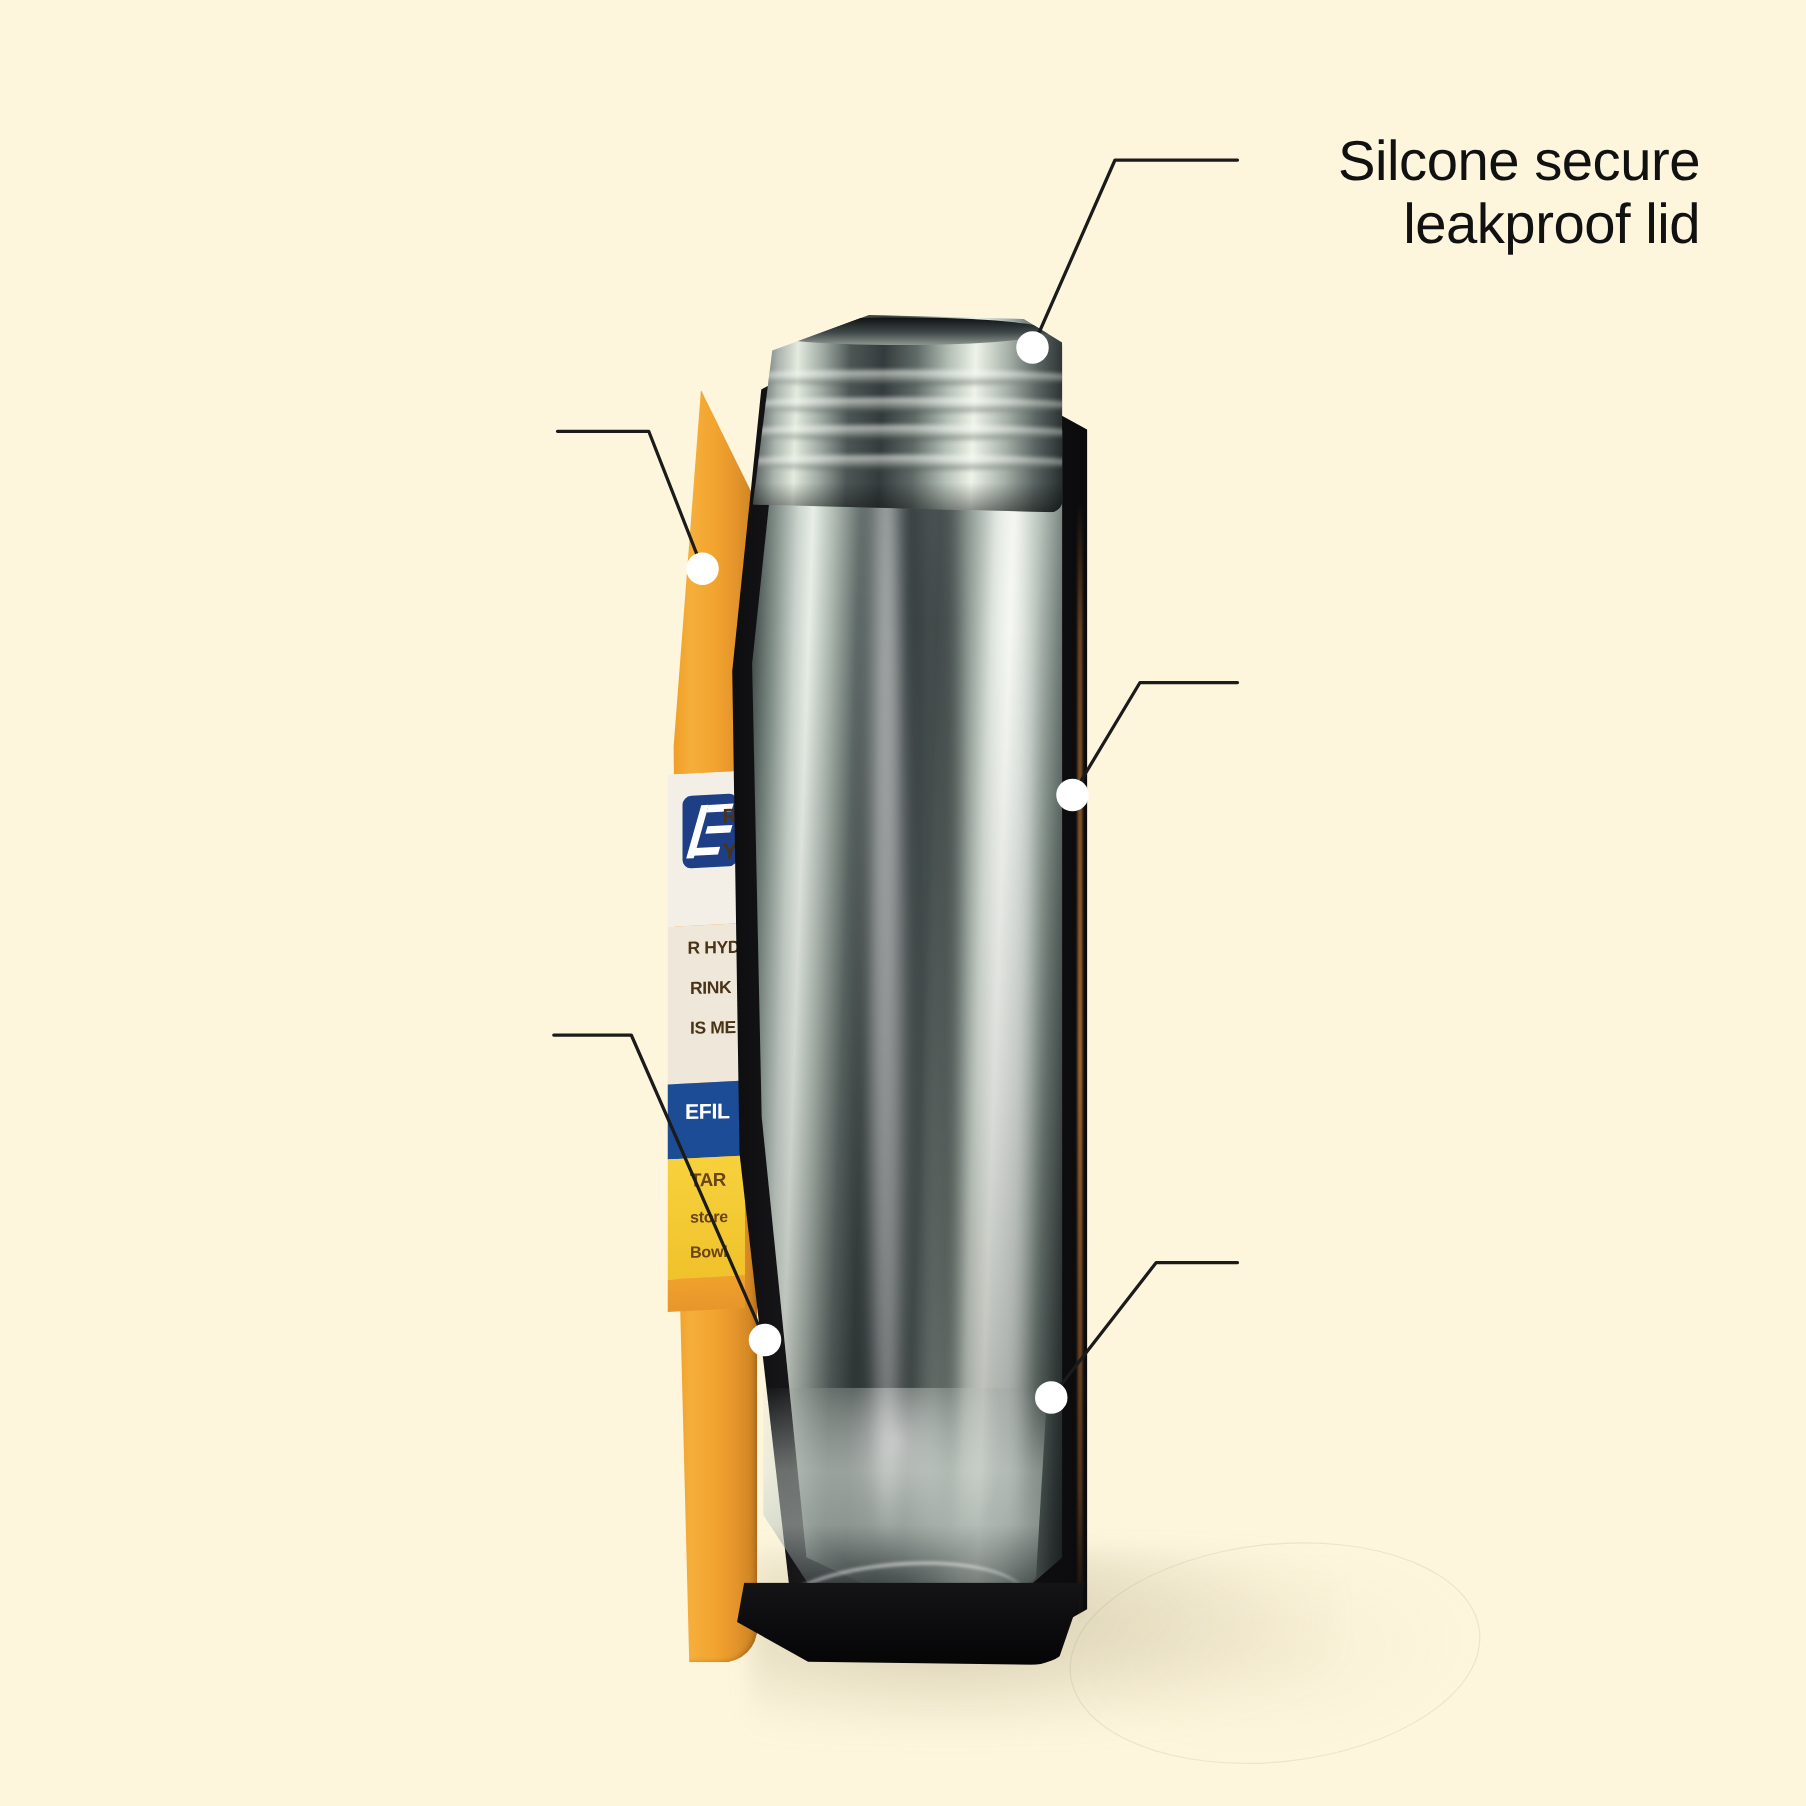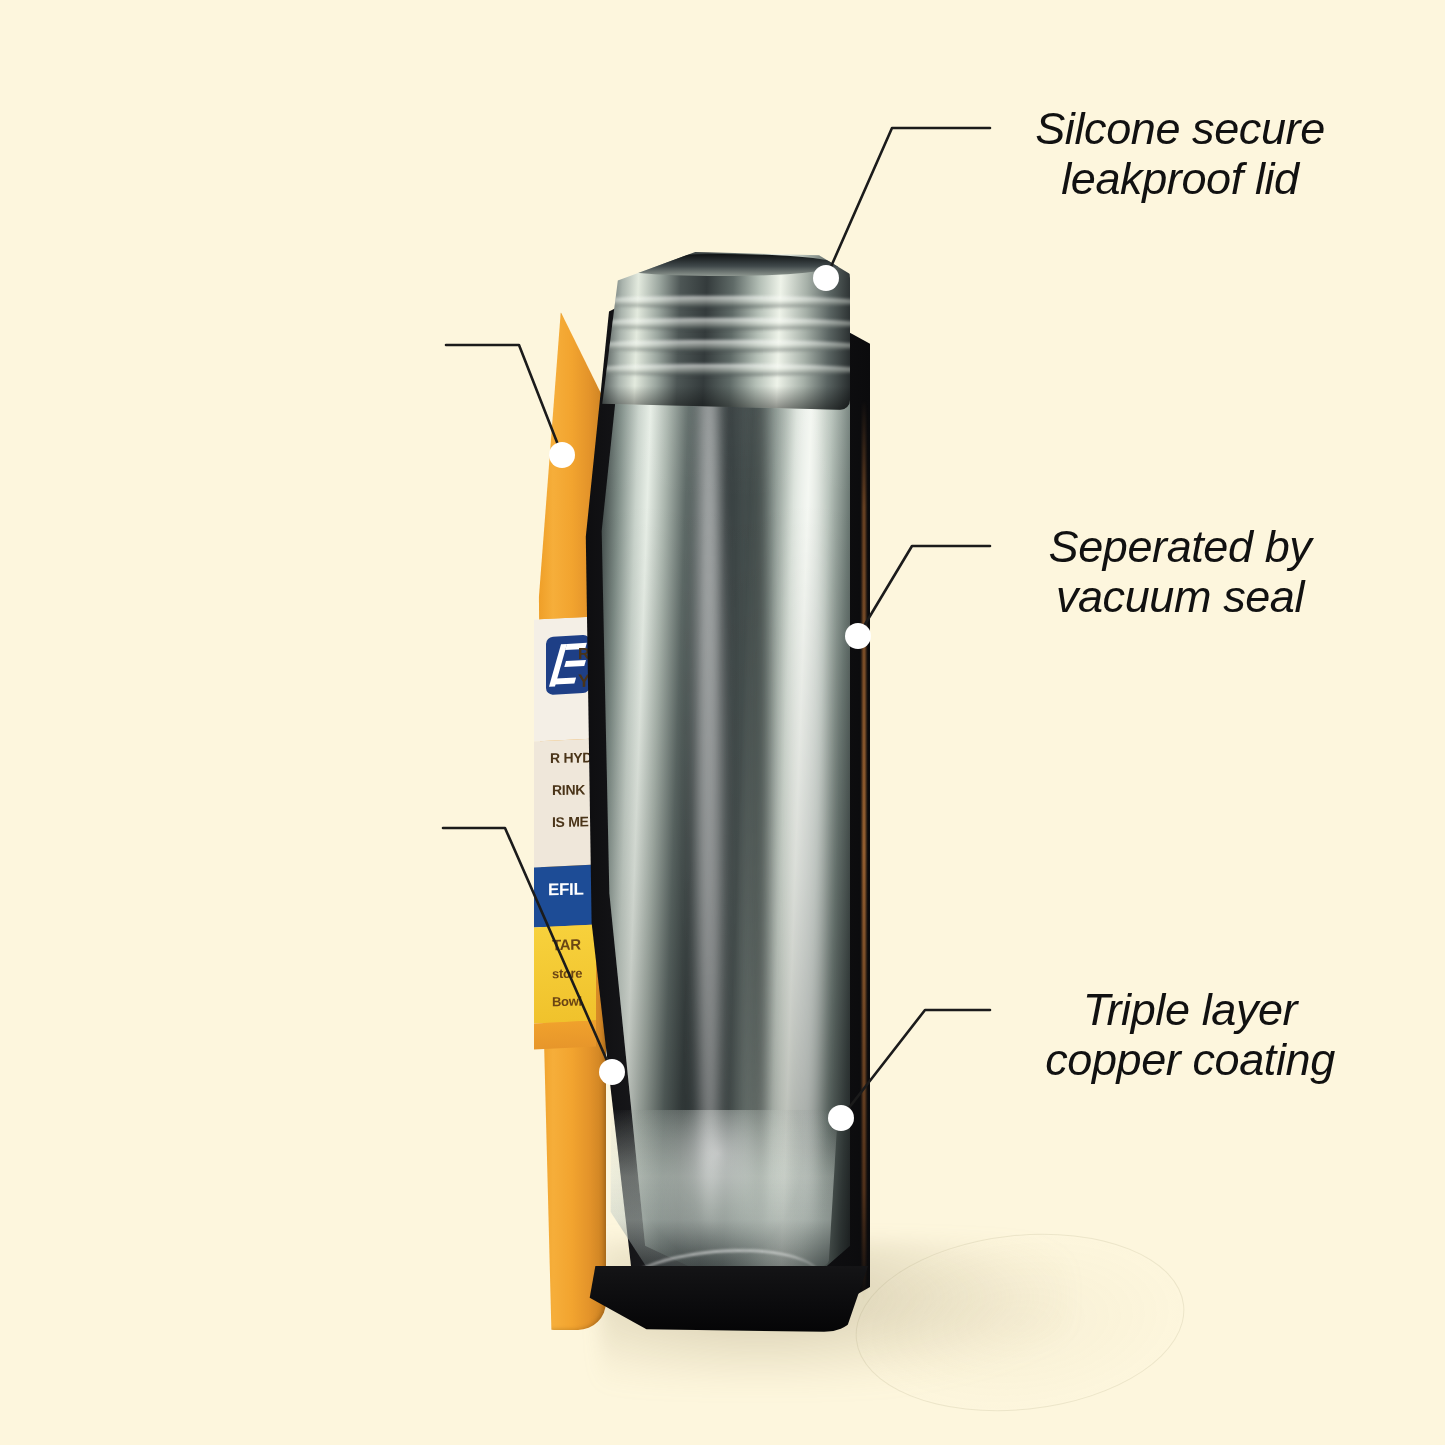--- a/index.html
+++ b/index.html
@@ -25,21 +25,21 @@
     position: absolute;
     color: #111111;
     font-family: "Liberation Sans", sans-serif;
     font-size: 45px;
     line-height: 1.10;
     font-weight: 400;
     letter-spacing: -0.4px;
     white-space: pre-line;
     -webkit-font-smoothing: antialiased;
   }
-  .callout-label.right { text-align: center; font-style: italic; }
+  .callout-label.right { text-align: right; }
   .callout-label.left  { text-align: left; }
 
   #label-lid            { left: 1000px; top: 104px;  width: 360px; }
   #label-powder         { left: 96px;   top: 322px;  width: 380px; }
   #label-vacuum         { left: 1000px; top: 522px;  width: 360px; }
   #label-steel          { left: 152px;  top: 800px;  width: 380px; }
   #label-copper         { left: 1000px; top: 985px;  width: 380px; }
 
   
   #leaders {
@@ -455,20 +455,16 @@
     <circle class="leader-dot" r="13" cx="562" cy="455"></circle>
     <circle class="leader-dot" r="13" cx="858" cy="636"></circle>
     <circle class="leader-dot" r="13" cx="612" cy="1072"></circle>
     <circle class="leader-dot" r="13" cx="841" cy="1118"></circle>
   </svg>
 
   <div class="callout-label right" id="label-lid">Silcone secure
 leakproof lid</div>
 
 
-  <div class="callout-label right" id="label-vacuum">Seperated by
-vacuum seal</div>
-
-
-  <div class="callout-label right" id="label-copper">Triple layer
-copper coating</div>
+
+
 
 </div>
 
 </body></html>

